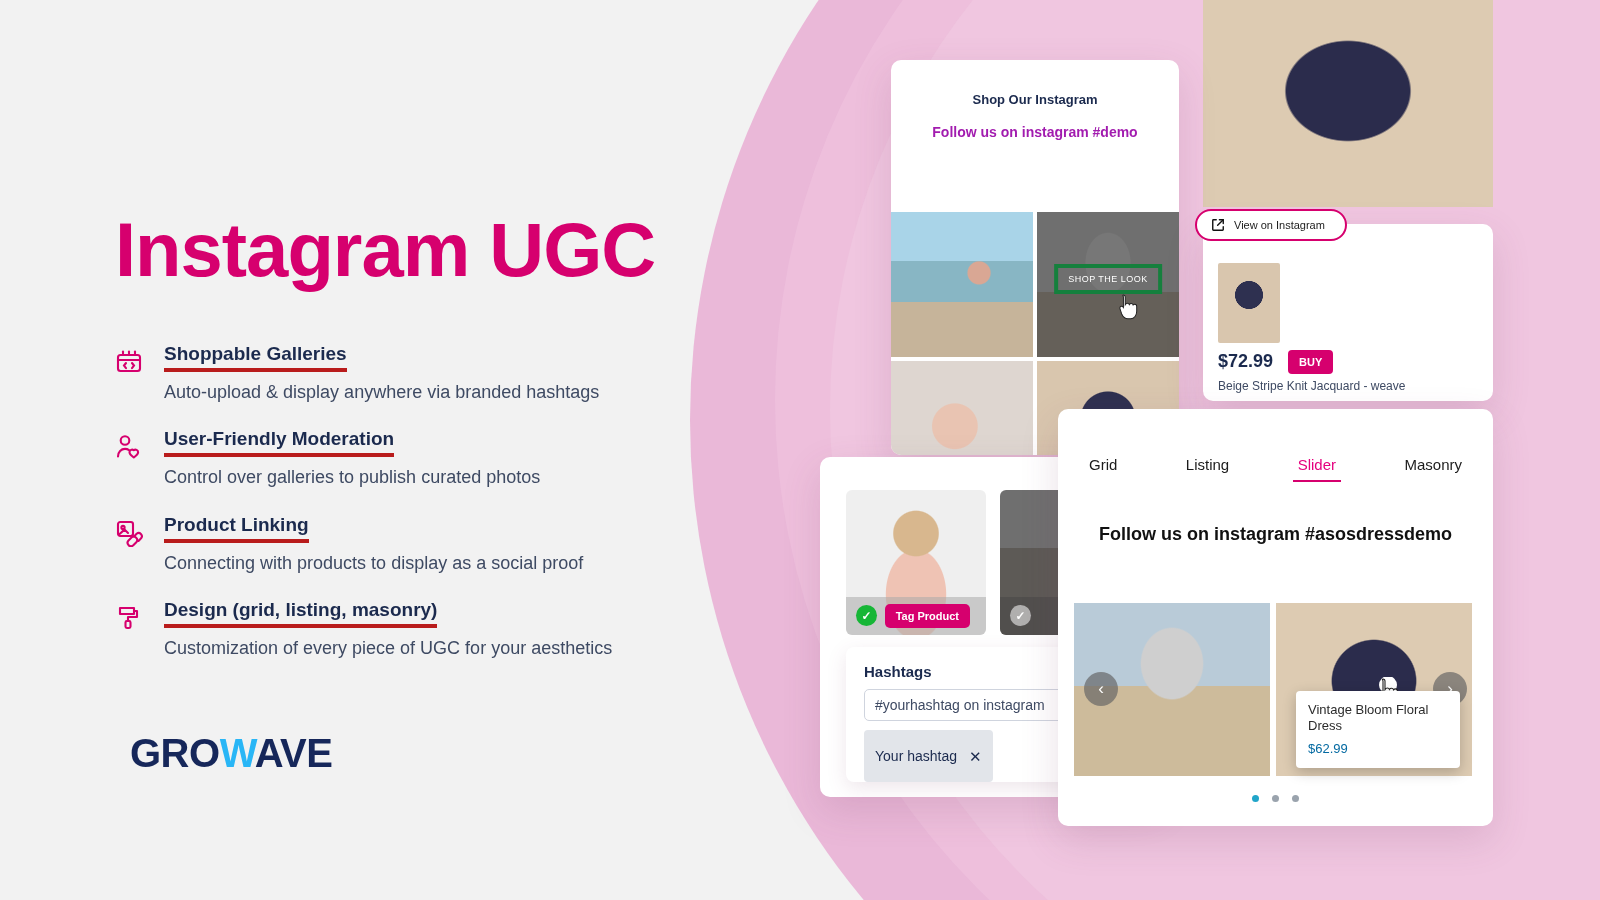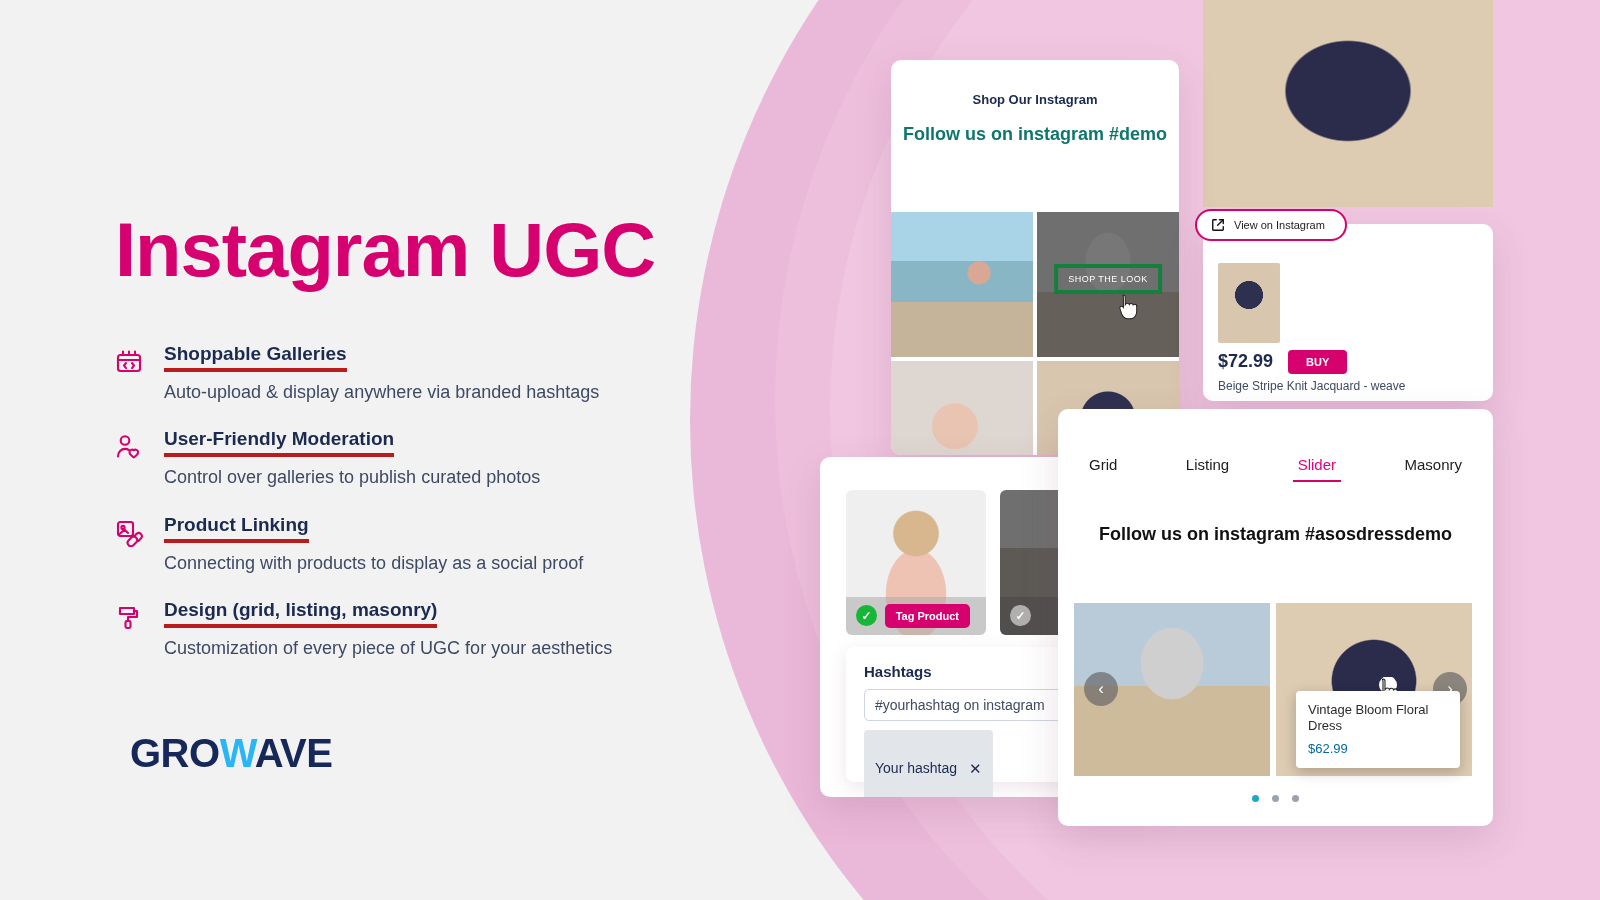--- a/index.html
+++ b/index.html
@@ -67,21 +67,21 @@
     overflow:hidden;
   }
 
   
   .ig-card{left:891px;top:60px;width:288px;height:395px;}
   .ig-title{
     text-align:center;font-size:13px;font-weight:bold;color:#1b2a4e;
     margin-top:32px;
   }
   .ig-sub{
-    text-align:center;font-size:18px;font-weight:bold;color:#0f766e;
+    text-align:center;font-size:14px;font-weight:bold;color:#a21caf;
     margin-top:17px;
   }
   .ig-grid{
     position:absolute;left:0;top:152px;right:0;
     display:grid;grid-template-columns:1fr 1fr;gap:4px;padding:0 0px;
   }
   .ig-tile{position:relative;height:145px;overflow:hidden;background:#ccc;}
   .ig-tile:nth-child(1){margin-left:0px;}
   .shop-look{
     position:absolute;left:50%;top:46%;transform:translate(-50%,-50%);
@@ -95,21 +95,21 @@
 
   
   .prod-card{left:1203px;top:224px;width:290px;height:177px;}
   .prod-thumb{
     position:absolute;left:15px;top:39px;width:62px;height:80px;
     overflow:hidden;background:#bbb;border-radius:2px;
   }
   .prod-price{position:absolute;left:15px;top:127px;font-size:18px;font-weight:bold;color:#1b2a4e;}
   .buy-btn{
     position:absolute;left:85px;top:126px;background:#d6006e;color:#fff;
-    font-size:11px;font-weight:bold;border-radius:4px;padding:6px 18px;border:none;
+    font-size:11px;font-weight:bold;border-radius:4px;padding:6px 11px;border:none;
     cursor:pointer;
   }
   .prod-name{position:absolute;left:15px;top:155px;font-size:12px;color:#3e4a63;}
 
   
   .topphoto{
     position:absolute;left:1203px;top:-4px;width:290px;height:211px;
     overflow:hidden;border-radius:0 0 0 0;
   }
 
@@ -134,21 +134,21 @@
   }
   .hash-label{position:absolute;left:18px;top:16px;font-size:15px;font-weight:bold;color:#1b2a4e;}
   .hash-input{
     position:absolute;left:18px;top:42px;width:255px;height:32px;
     border:1px solid #cfd4de;border-radius:5px;background:#fff;
     font-size:14px;color:#3e4a63;padding:0 10px;box-sizing:border-box;
     font-family:"Liberation Sans", sans-serif;
   }
   .hash-chip{
     position:absolute;left:18px;top:83px;height:44px;background:#e2e5ea;
-    border-radius:4px;display:flex;align-items:center;gap:12px;padding:16px 11px;
+    border-radius:4px;display:flex;align-items:center;gap:12px;padding:4px 11px;
     font-size:14px;color:#1b2a4e;
   }
   .chip-x{font-size:15px;color:#1b2a4e;cursor:pointer;line-height:1;}
 
   
   .slider-card{left:1058px;top:409px;width:435px;height:417px;}
   .tabs{display:flex;justify-content:space-between;padding:0 31px;margin-top:47px;}
   .tab{font-size:15px;color:#1c1c1c;position:relative;padding-bottom:9px;cursor:pointer;}
   .tab.active{color:#e5007e;font-weight:normal;}
   .tab.active:after{

